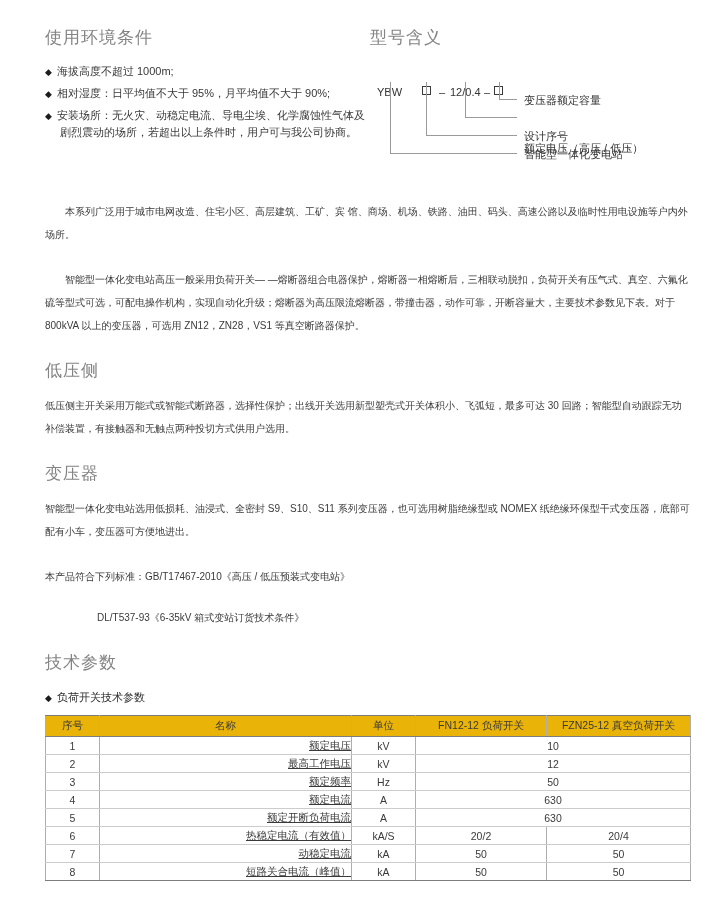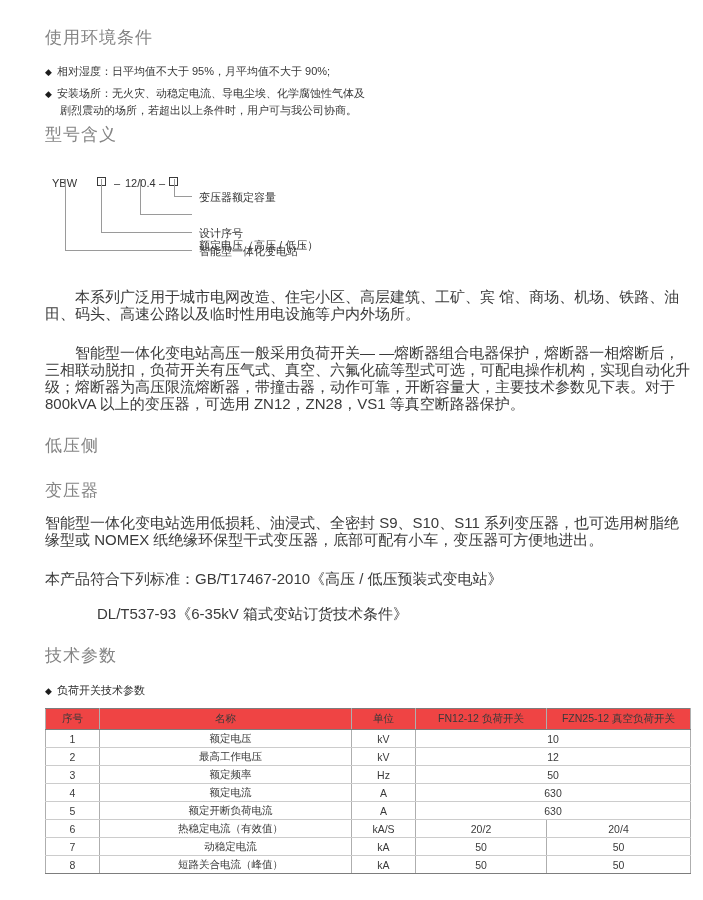--- a/index.html
+++ b/index.html
@@ -9,38 +9,38 @@
     font-family: "Liberation Sans", "DejaVu Sans", sans-serif;
     color: #3c3c3c;
     overflow: hidden;
   }
   .page { padding: 26px 13px 0 45px; width: 703px; }
 
   h2.sec-title {
     font-size: 17px; font-weight: 400; color: #848484;
     letter-spacing: 1px; margin: 0 0 12px 0;
   }
-  .body-text { font-size: 15px; line-height: 17px; color: #3a3a3a; }
+  .body-text { font-size: 10px; line-height: 23px; color: #3a3a3a; }
   .indent { text-indent: 2em; }
 
   
-  .top-row { display: flex; min-height: 152px; flex-direction: column; }
+  .top-row { display: flex; min-height: 152px; }
   .col-left { width: 325px; flex-shrink: 0; }
   .col-right { flex: 1; padding-left: 0; }
 
   ul.env-list { list-style: none; margin-top: 14px; }
   ul.env-list li {
     font-size: 11px; line-height: 16px; margin-bottom: 5px;
     padding-left: 15px; text-indent: -15px; color: #383838;
   }
   ul.env-list .diamond { font-size: 9px; margin-right: 5px; color: #1c1c1c; }
 
   
   .diagram { position: relative; height: 100px; margin-top: 20px; font-size: 11px; color: #333; }
-  .model-part { position: absolute; top: 10px; line-height: 14px; white-space: nowrap; }
+  .model-part { position: absolute; top: 16px; line-height: 14px; white-space: nowrap; }
   .mp-prefix { left: 7px; }
   .mp-box1 { left: 52px; }
   .mp-dash1 { left: 69px; }
   .mp-mid { left: 80px; }
   .mp-dash2 { left: 114px; }
   .mp-box2 { left: 124px; }
   .mbox {
     display: inline-block; width: 9px; height: 9px;
     border: 1px solid #3a3a3a; vertical-align: 1px;
   }
@@ -59,40 +59,41 @@
 
   
   .sub-bullet { font-size: 11px; color: #2e2e2e; margin: 16px 0 10px 0; }
   .sub-bullet .diamond { font-size: 9px; margin-right: 5px; color: #1c1c1c; }
 
   table.tech {
     width: 645px; border-collapse: collapse; table-layout: fixed;
     font-size: 10.5px; color: #3a3a3a;
   }
   table.tech th {
-    background: #ef4444; font-weight: 400; height: 21px;
+    background: #eab308; font-weight: 400; height: 21px;
     border-top: 1px solid #7d7d7d; border-bottom: 1px solid #7d7d7d;
     text-align: center;
   }
   table.tech th, table.tech td { border-left: 1px solid #aeaeae; border-right: 1px solid #aeaeae; }
   table.tech td { height: 18px; border-bottom: 1px solid #cccccc; text-align: center; }
   table.tech tbody tr:last-child td { border-bottom: 1px solid #7d7d7d; }
-  table.tech .td-name { text-align: center; padding-left: 10px; }
+  table.tech .td-name { text-align: right; padding-left: 10px; text-decoration: underline; }
   .c-no { width: 54px; } .c-name { width: 252px; } .c-unit { width: 64px; }
   .c-fn { width: 131px; } .c-fzn { width: 144px; }
 </style>
 </head>
 <body>
 
 <div class="page">
 
   <div class="top-row">
     <div class="col-left">
       <h2 class="sec-title">使用环境条件</h2>
       <ul class="env-list">
+          <li><span class="diamond">◆</span><span>海拔高度不超过 1000m;</span></li>
           <li><span class="diamond">◆</span><span>相对湿度：日平均值不大于 95%，月平均值不大于 90%;</span></li>
           <li><span class="diamond">◆</span><span>安装场所：无火灾、动稳定电流、导电尘埃、化学腐蚀性气体及剧烈震动的场所，若超出以上条件时，用户可与我公司协商。</span></li>
         </ul>
     </div>
 
     <div class="col-right">
       <h2 class="sec-title">型号含义</h2>
       <div class="diagram">
         <span class="model-part mp-prefix">YBW</span>
         <span class="model-part mp-box1"><span class="mbox"></span></span>
@@ -117,20 +118,21 @@
   <section>
     <p class="body-text indent">本系列广泛用于城市电网改造、住宅小区、高层建筑、工矿、宾 馆、商场、机场、铁路、油田、码头、高速公路以及临时性用电设施等户内外场所。</p>
   </section>
 
   <section>
     <p class="body-text indent">智能型一体化变电站高压一般采用负荷开关— —熔断器组合电器保护，熔断器一相熔断后，三相联动脱扣，负荷开关有压气式、真空、六氟化硫等型式可选，可配电操作机构，实现自动化升级；熔断器为高压限流熔断器，带撞击器，动作可靠，开断容量大，主要技术参数见下表。对于 800kVA 以上的变压器，可选用 ZN12，ZN28，VS1 等真空断路器保护。</p>
   </section>
 
   <section>
     <h2 class="sec-title">低压侧</h2>
+    <p class="body-text">低压侧主开关采用万能式或智能式断路器，选择性保护；出线开关选用新型塑壳式开关体积小、飞弧短，最多可达 30 回路；智能型自动跟踪无功补偿装置，有接触器和无触点两种投切方式供用户选用。</p>
   </section>
 
   <section>
     <h2 class="sec-title">变压器</h2>
     <p class="body-text">智能型一体化变电站选用低损耗、油浸式、全密封 S9、S10、S11 系列变压器，也可选用树脂绝缘型或 NOMEX 纸绝缘环保型干式变压器，底部可配有小车，变压器可方便地进出。</p>
   </section>
 
   <section>
     <p class="body-text">本产品符合下列标准：GB/T17467-2010《高压 / 低压预装式变电站》</p>
     <p class="body-text std-line2" style="margin-top:18px;">DL/T537-93《6-35kV 箱式变站订货技术条件》</p>

